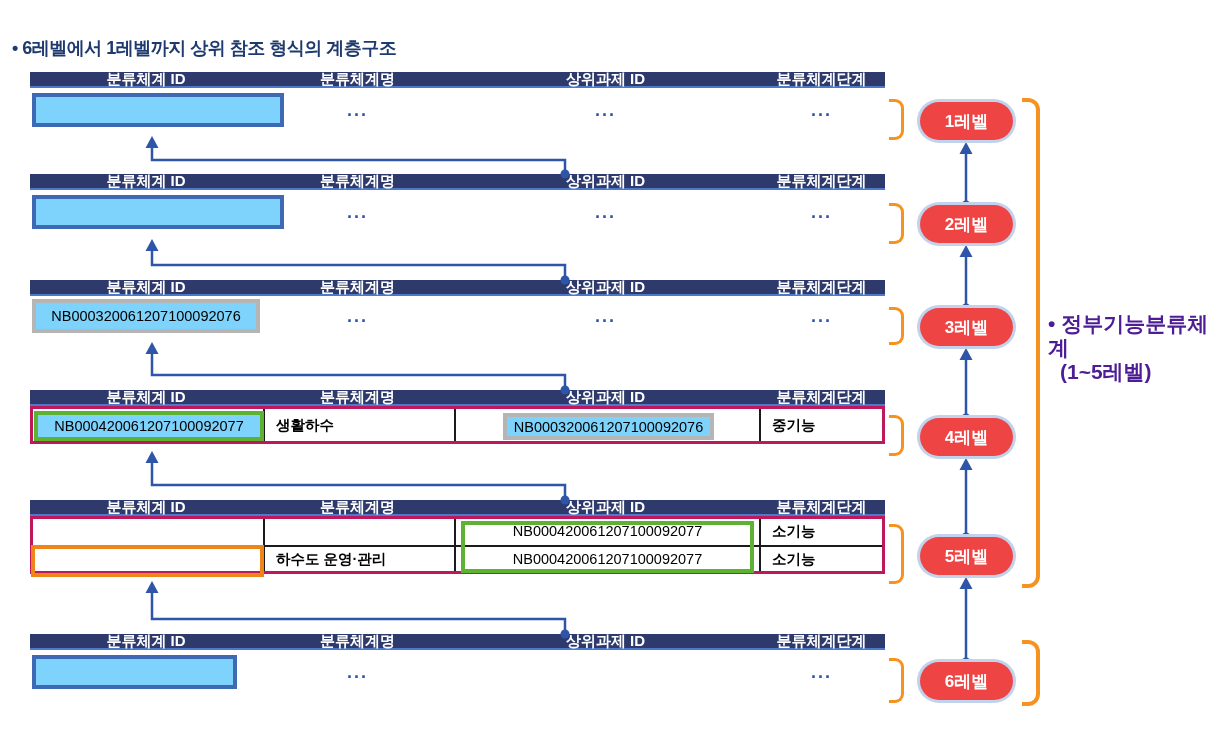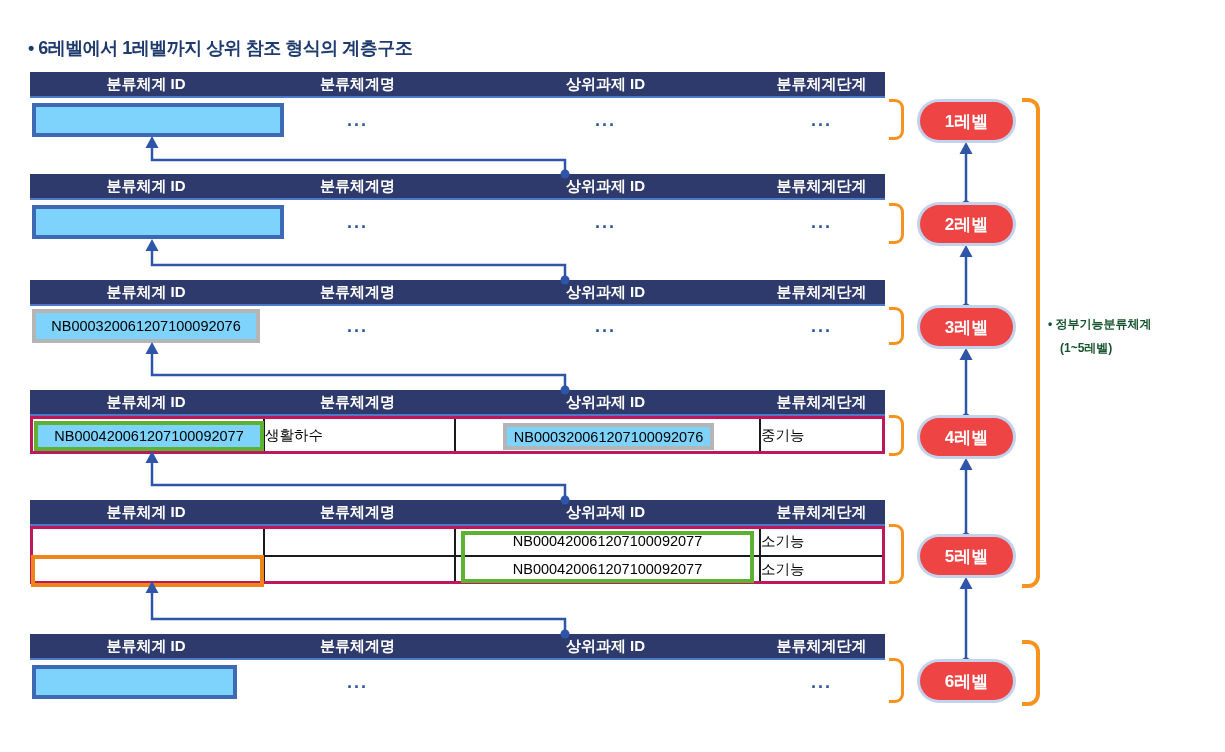--- a/index.html
+++ b/index.html
@@ -1,58 +1,58 @@
 <!DOCTYPE html>
 <html><head>
 <meta charset="utf-8">
 <style>
   html,body{margin:0;padding:0;background:#fff;}
   *{box-sizing:border-box;}
   .stage{position:relative;width:1225px;height:752px;background:#fff;overflow:hidden;
          font-family:"Liberation Sans","DejaVu Sans",sans-serif;}
-  .title{position:absolute;left:28px;top:36px;font-size:18px;font-weight:bold;color:#1e3a6e;letter-spacing:-0.5px;}
+  .title{position:absolute;left:12px;top:36px;font-size:18px;font-weight:bold;color:#1e3a6e;letter-spacing:-0.5px;}
 
   
   .tbl{position:absolute;left:30px;width:855px;}
-  .thead{display:flex;height:26px;background:#2d3a6b;border-bottom:2px solid #4e79c9;}
+  .thead{display:flex;height:16px;background:#2d3a6b;border-bottom:2px solid #4e79c9;}
   .th{color:#fff;font-weight:bold;font-size:15px;display:flex;align-items:center;justify-content:center;}
   .c1{width:232px;}.c2{width:191px;}.c3{width:305px;}.c4{width:127px;}
   .tbody{position:relative;background:#fff;}
   .dots{position:absolute;top:0;bottom:0;display:flex;align-items:center;justify-content:center;
         color:#2e55a7;font-weight:bold;font-size:18px;letter-spacing:2px;}
   .dc2{left:232px;width:191px;}.dc3{left:423px;width:305px;}.dc4{left:728px;width:127px;}
   .box{position:absolute;background:#7dd3fc;display:flex;align-items:center;justify-content:center;
        font-size:14.5px;color:#000;white-space:nowrap;}
   .blue-box{border:4px solid #3e6ab5;}
   .gray-box{border:4px solid #b5b5b5;}
   .green-box{border:4px solid #5db232;}
   .orange-box{border:4px solid #ef8418;}
   .overlaybox{background:transparent;}
 
   
   .grid{border:3px solid #be185d;}
   .cell{position:absolute;top:0;bottom:0;display:flex;align-items:center;font-size:14.5px;color:#000;white-space:nowrap;}
   .cell.center{justify-content:center;}
-  .cell.padded{padding-left:0;}
+  .cell.padded{padding-left:11px;font-weight:bold;}
   .vline{position:absolute;top:0;bottom:0;width:2px;background:#1b1b1b;}
   .hline{position:absolute;left:0;right:0;height:2px;background:#1b1b1b;}
 
   
   .pill{position:absolute;left:920px;width:93px;height:38px;background:#ef4444;border-radius:19px;
         box-shadow:0 0 0 3px #c2d2ec;color:#fff;font-weight:bold;font-size:17px;
         display:flex;align-items:center;justify-content:center;}
 
   
   .sbracket{position:absolute;left:889px;width:15px;border:3px solid #f6921e;border-left:none;
             border-radius:0 9px 9px 0;}
   .bbracket{position:absolute;left:1022px;width:18px;border:4px solid #f6921e;border-left:none;
             border-radius:0 12px 12px 0;}
 
   
-  .note{position:absolute;font-size:12px;font-weight:bold;color:#14532d;line-height:24px;}
+  .note{position:absolute;font-size:21px;font-weight:bold;color:#4c1d95;line-height:24px;}
   .note .l2{padding-left:12px;}
 
   svg.wires{position:absolute;left:0;top:0;pointer-events:none;}
   .wire{stroke:#2e55a7;stroke-width:2.5;fill:none;}
   .dot{fill:#2e55a7;}
   .head{fill:#2e55a7;}
 </style>
 </head>
 <body>
 
@@ -132,20 +132,21 @@
     </div>
     <div class="tbody grid" style="height:58px">
       <div class="vline" style="left:230px"></div>
       <div class="vline" style="left:421px"></div>
       <div class="vline" style="left:726px"></div>
       <div class="hline" style="top:26px"></div>
 
       <div class="cell center" style="left:423px;width:303px;top:0;bottom:28px">NB000420061207100092077</div>
       <div class="cell padded" style="left:728px;width:125px;top:0;bottom:28px">소기능</div>
 
+      <div class="cell padded" style="left:232px;width:189px;top:28px;bottom:0">하수도 운영·관리</div>
       <div class="cell center" style="left:423px;width:303px;top:28px;bottom:0">NB000420061207100092077</div>
       <div class="cell padded" style="left:728px;width:125px;top:28px;bottom:0">소기능</div>
 
       <div class="box orange-box overlaybox" style="left:-2px;top:26px;width:233px;height:32px"></div>
       <div class="box green-box overlaybox" style="left:428px;top:2px;width:293px;height:52px"></div>
     </div>
   </div>
 
   <div class="tbl" style="top:634px">
     <div class="thead">

